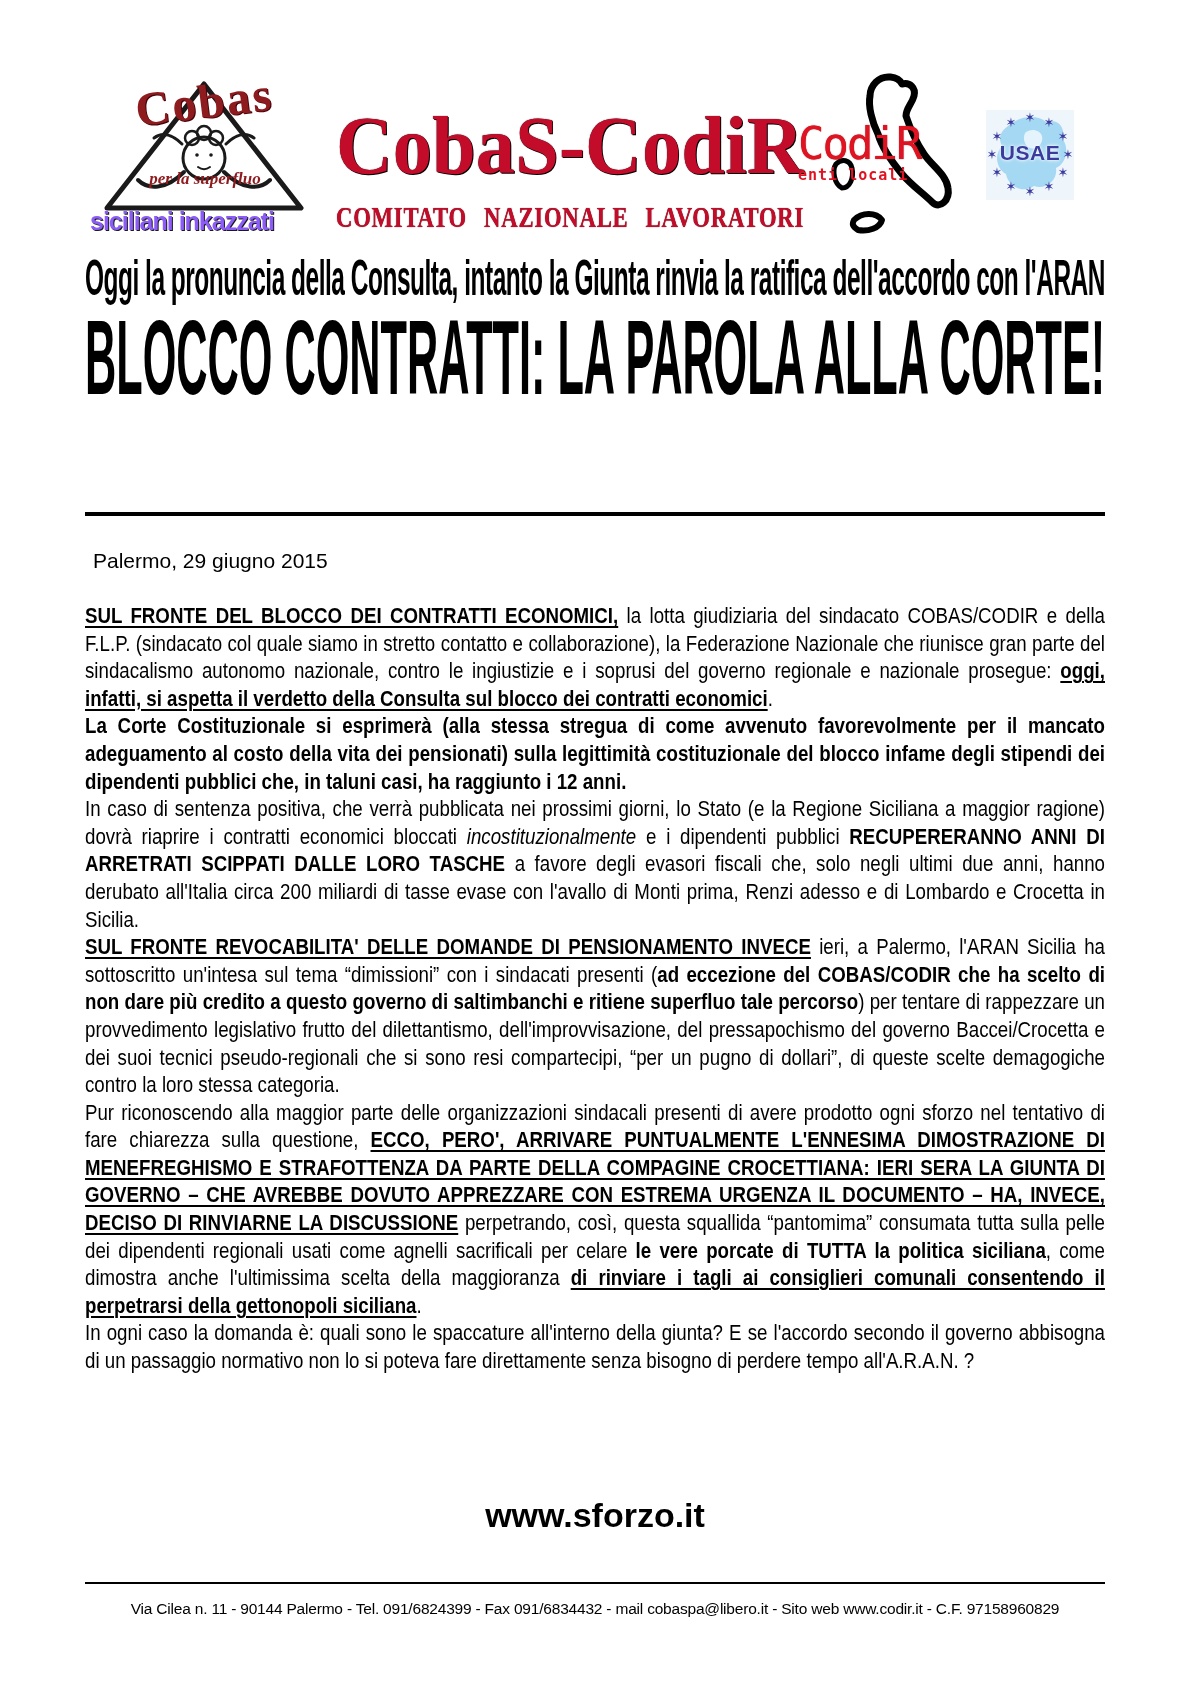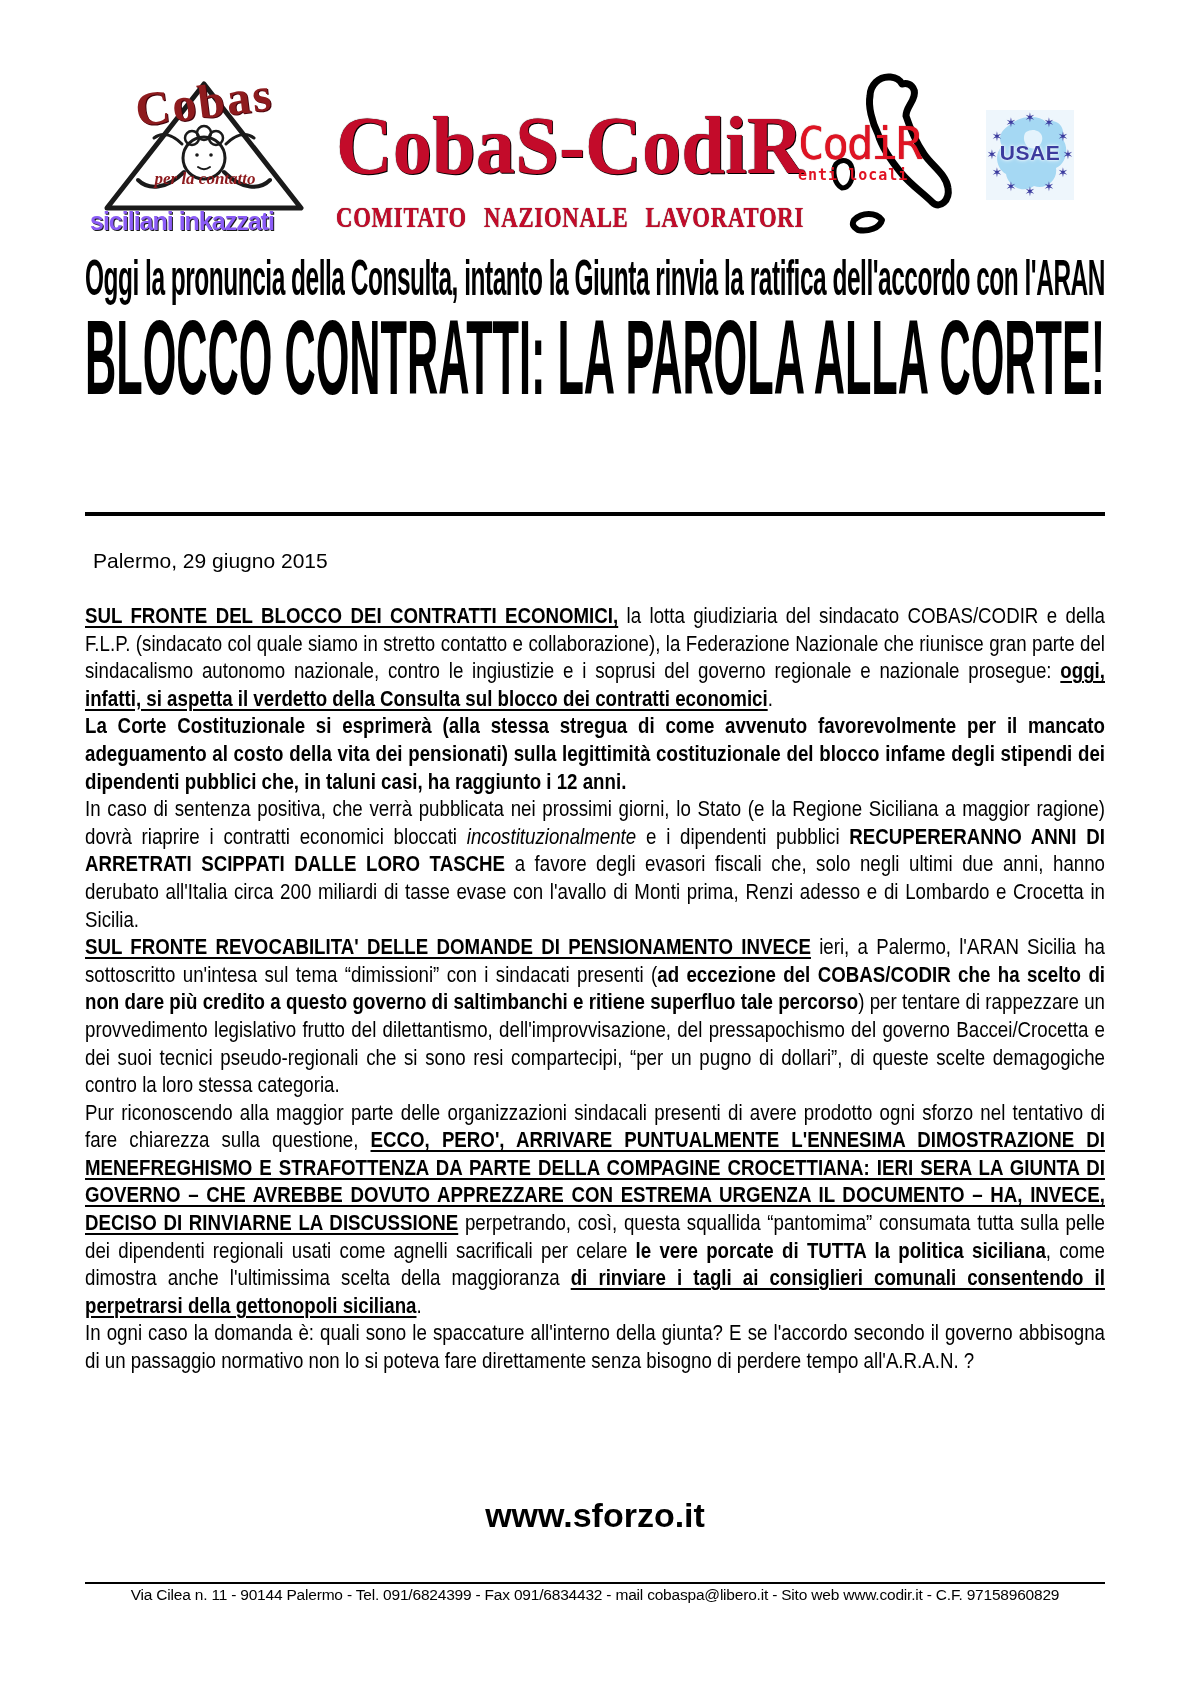--- a/index.html
+++ b/index.html
@@ -88,21 +88,21 @@
   .b{font-weight:bold;}
   .i{font-style:italic;}
   .u{text-decoration:underline;text-decoration-thickness:2px;text-underline-offset:3px;}
   .website{
     position:absolute;top:1496px;left:0;width:1190px;text-align:center;
     font-weight:bold;font-size:34px;
   }
   
   .footer{
     position:absolute;top:1582px;left:85px;width:1020px;
-    border-top:2px solid #000;padding-top:2px;text-align:center;
+    border-top:2px solid #000;padding-top:16px;text-align:center;
     font-size:15.5px;letter-spacing:-0.2px;
   }
 </style>
 </head>
 <body>
 
 <div class="page">
 
   <div class="header">
 
@@ -115,21 +115,21 @@
         <path d="M136 76 C146 66 156 64 164 70" fill="none" stroke="#1a1a1a" stroke-width="3" stroke-linecap="round"></path>
         <circle cx="114" cy="90" r="21" fill="#ffffff" stroke="#1a1a1a" stroke-width="3"></circle>
         <circle cx="102" cy="70" r="7" fill="none" stroke="#1a1a1a" stroke-width="2.5"></circle>
         <circle cx="114" cy="65" r="7" fill="none" stroke="#1a1a1a" stroke-width="2.5"></circle>
         <circle cx="126" cy="70" r="7" fill="none" stroke="#1a1a1a" stroke-width="2.5"></circle>
         <circle cx="107" cy="87" r="1.8" fill="#1a1a1a"></circle>
         <circle cx="121" cy="87" r="1.8" fill="#1a1a1a"></circle>
         <path d="M108 99 C112 102 116 102 120 99" fill="none" stroke="#1a1a1a" stroke-width="2" stroke-linecap="round"></path>
       </svg>
       <div class="cobas-title">Cobas</div>
-      <div class="cobas-tag">per la contatto</div>
+      <div class="cobas-tag">per la superfluo</div>
       <div class="cobas-sub">siciliani inkazzati</div>
     </div>
 
     <div class="masthead">
       <div class="masthead-title">
         <span style="transform: scaleX(0.959016);">CobaS-CodiR</span>
       </div>
       <div class="masthead-sub">
         <span style="transform: scaleX(0.757282);">COMITATO  NAZIONALE  LAVORATORI</span>
       </div>

